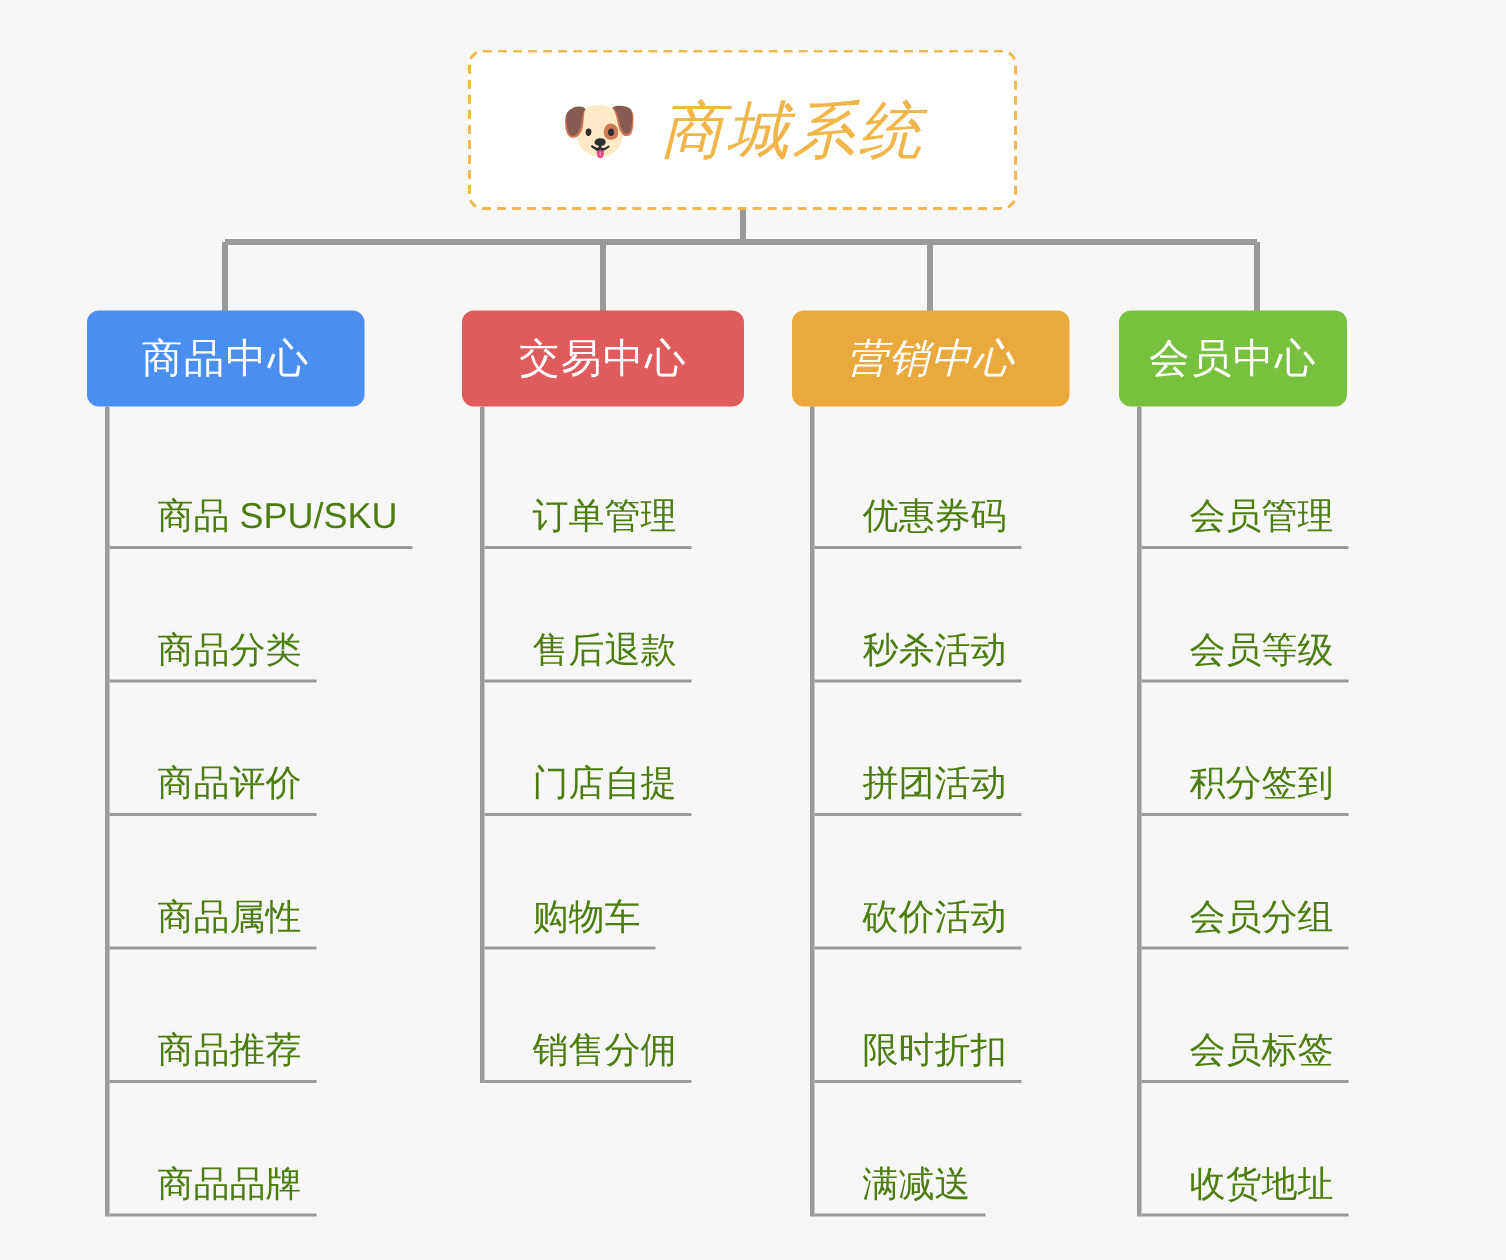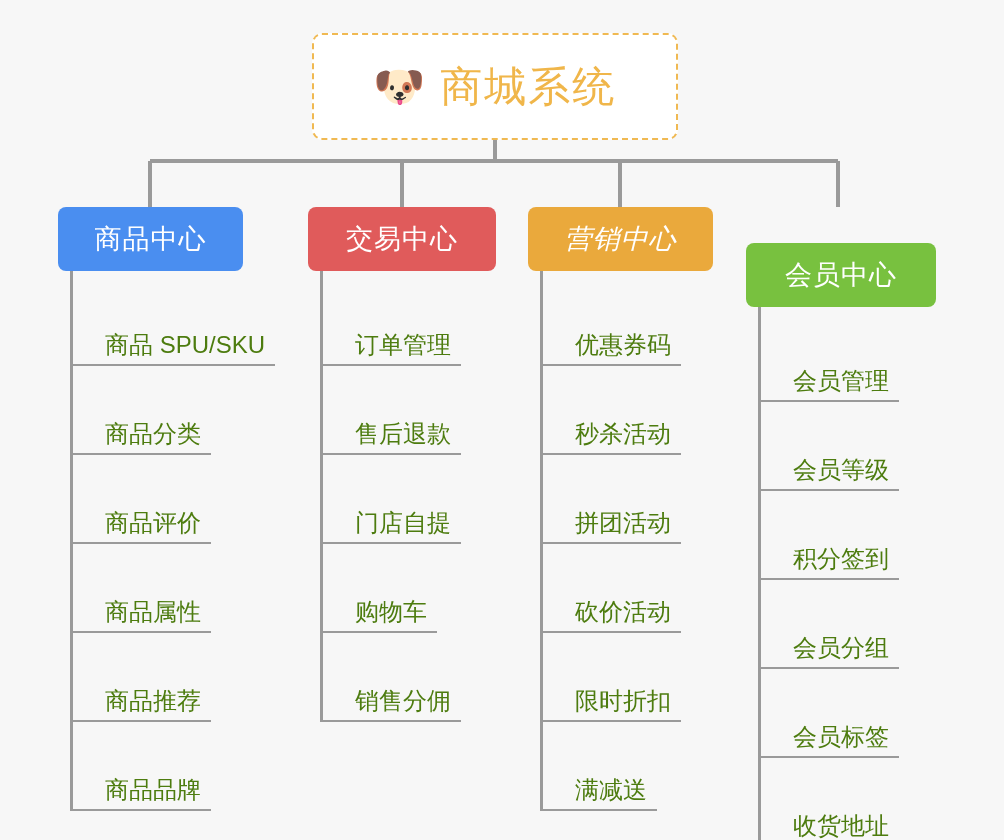--- a/index.html
+++ b/index.html
@@ -82,21 +82,21 @@
     align-items: center;
     justify-content: center;
     color: #ffffff;
     font-size: 27px;
     letter-spacing: 1px;
     white-space: nowrap;
   }
   .column.c0 .col-header { width: 185px; }
   .column.c1 .col-header { width: 188px; }
   .column.c2 .col-header { width: 185px; }
-  .column.c3 .col-header { width: 190px; margin-top: 36px; }
+  .column.c3 .col-header { width: 152px; }
 
   
   .col-body {
     position: relative;
     margin-top: 0;
     padding-top: 6px;
     border-left: 3px solid #9a9a9a;
     margin-left: 12px;
   }
 
@@ -116,21 +116,21 @@
     line-height: 1.1;
   }
 </style>
 </head>
 <body style="background: rgb(247, 247, 247);">
 
 <div id="chart-root">
 
   <div class="root-node" style="border-color: rgb(240, 185, 82);">
     <span class="root-emoji">🐶</span>
-    <span class="root-title" style="color: rgb(240, 182, 74);">商城系统</span>
+    <span class="root-title" style="color: rgb(240, 182, 74); font-style: italic;">商城系统</span>
   </div>
 
   <svg class="connectors" viewBox="0 0 1004 840" width="1004" height="840">
     <g stroke="#9a9a9a" stroke-width="4" fill="none" shape-rendering="crispEdges">
       <line x1="495" y1="140" x2="495" y2="161"></line>
       <line x1="150" y1="161" x2="838" y2="161"></line>
       <line x1="150" y1="161" x2="150" y2="207"></line>
       <line x1="402" y1="161" x2="402" y2="207"></line>
       <line x1="620" y1="161" x2="620" y2="207"></line>
       <line x1="838" y1="161" x2="838" y2="207"></line>

